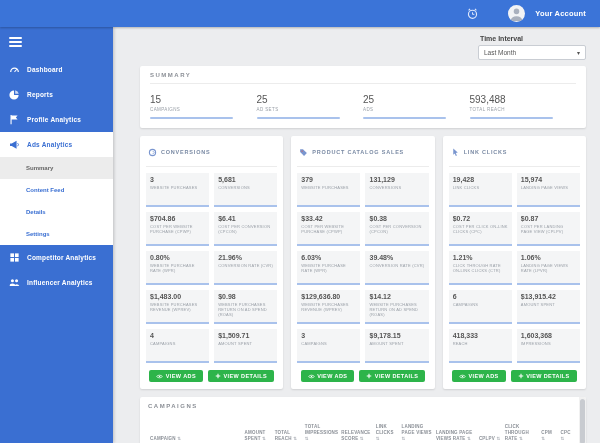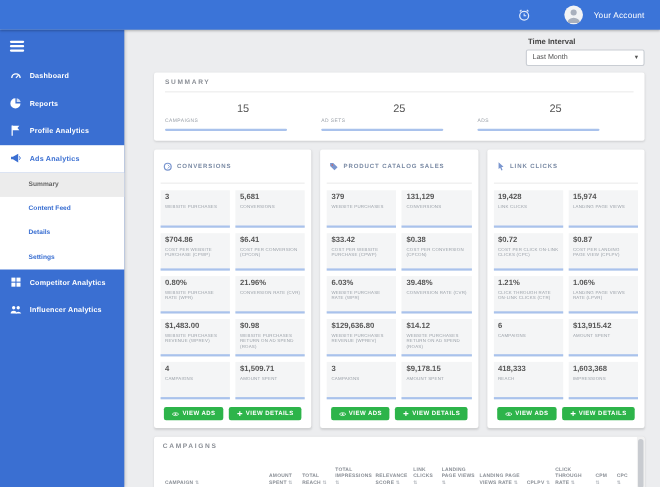--- a/index.html
+++ b/index.html
@@ -5,21 +5,21 @@
   html,body{margin:0;padding:0;}
   body{width:600px;height:443px;overflow:hidden;background:#ecedef;
        font-family:"Liberation Sans","DejaVu Sans",sans-serif;position:relative;}
   
   .topbar{position:absolute;top:0;left:0;width:600px;height:27px;background:#3b74d8;
           display:flex;align-items:center;justify-content:flex-end;z-index:5;
           box-shadow:0 1px 2px rgba(0,0,0,.25);}
   .topbar-right{display:flex;align-items:center;gap:10px;padding-right:14px;}
   .bellwrap{width:16px;height:16px;display:flex;align-items:center;justify-content:center;cursor:pointer;margin-right:18px;}
   .avatar{width:17px;height:17px;border-radius:50%;background:#f2f3f5;display:flex;align-items:center;justify-content:center;overflow:hidden;}
-  .account{color:#fff;font-size:7.5px;font-weight:normal;letter-spacing:.2px;}
+  .account{color:#fff;font-size:7.5px;font-weight:bold;letter-spacing:.2px;}
   
   .sidebar{position:absolute;top:27px;left:0;bottom:0;width:113px;background:#3a6fd2;z-index:4;
            box-shadow:1px 0 3px rgba(0,0,0,.2);}
   .hamburger{padding:8px 0 8px 9px;cursor:pointer;}
   .hamburger i{display:block;width:13px;height:2px;background:#fff;margin:2px 0;border-radius:1px;}
   .sitem{display:flex;align-items:center;gap:7px;height:25px;padding-left:9px;color:#fff;cursor:pointer;}
   .sitem .slabel{font-size:6.5px;font-weight:bold;letter-spacing:.2px;}
   .sitem svg{flex:0 0 auto;}
   .sitem.active{background:#fff;color:#3a6fd2;}
   .subpanel{background:#fff;}
@@ -34,21 +34,21 @@
              display:flex;align-items:center;justify-content:space-between;padding:0 5px;box-sizing:border-box;cursor:pointer;}
   .ti-value{font-size:6.5px;color:#555;}
   .ti-caret{font-size:6px;color:#555;}
   .card{background:#fff;border-radius:2px;box-shadow:0 1px 2px rgba(0,0,0,.12);}
   
   .summary{margin-top:6px;padding:6px 10px 9px 10px;}
   .sec-title{font-size:6px;letter-spacing:1.5px;color:#8b8f96;font-weight:bold;
              padding-bottom:5px;border-bottom:1px solid #ececec;}
   .sum-row{display:flex;margin-top:10px;}
   .sum-stat{flex:1;}
-  .sum-val{font-size:10px;color:#555;text-align:center;}
+  .sum-val{font-size:10px;color:#555;}
   .sum-lab{font-size:4.5px;color:#9aa0a8;letter-spacing:.4px;margin-top:2px;}
   .sum-ul{width:78%;height:2px;background:#a9c2ec;margin-top:5px;border-radius:1px;}
   
   .cards-row{display:flex;gap:8px;margin-top:8px;}
   .mcard{flex:1;padding:6px 6px 7px 6px;display:flex;flex-direction:column;}
   .mhead{display:flex;align-items:center;gap:4px;padding:1px 2px 5px 2px;border-bottom:1px solid #ececec;}
   .mtitle{font-size:5.5px;letter-spacing:.8px;color:#7a8aa4;font-weight:bold;}
   .mgrid{display:grid;grid-template-columns:1fr 1fr;gap:5px;margin-top:6px;}
   .mini{background:#f4f5f6;border-bottom:2px solid #a9c2ec;padding:3px 4px 3px 4px;height:26px;box-sizing:content-box;}
   .mv{font-size:7px;font-weight:bold;color:#555;}
@@ -178,20 +178,25 @@
           <div class="sum-ul"></div>
         </div>
       <div class="sum-stat">
           <div class="sum-val">25</div>
           <div class="sum-lab">AD SETS</div>
           <div class="sum-ul"></div>
         </div>
       <div class="sum-stat">
           <div class="sum-val">25</div>
           <div class="sum-lab">ADS</div>
+          <div class="sum-ul"></div>
+        </div>
+      <div class="sum-stat">
+          <div class="sum-val">593,488</div>
+          <div class="sum-lab">TOTAL REACH</div>
           <div class="sum-ul"></div>
         </div>
     </div>
   </section>
 
   <div class="cards-row">
 
     <section class="card mcard">
       <div class="mhead">
         <span><svg width="9" height="9" viewBox="0 0 16 16">

